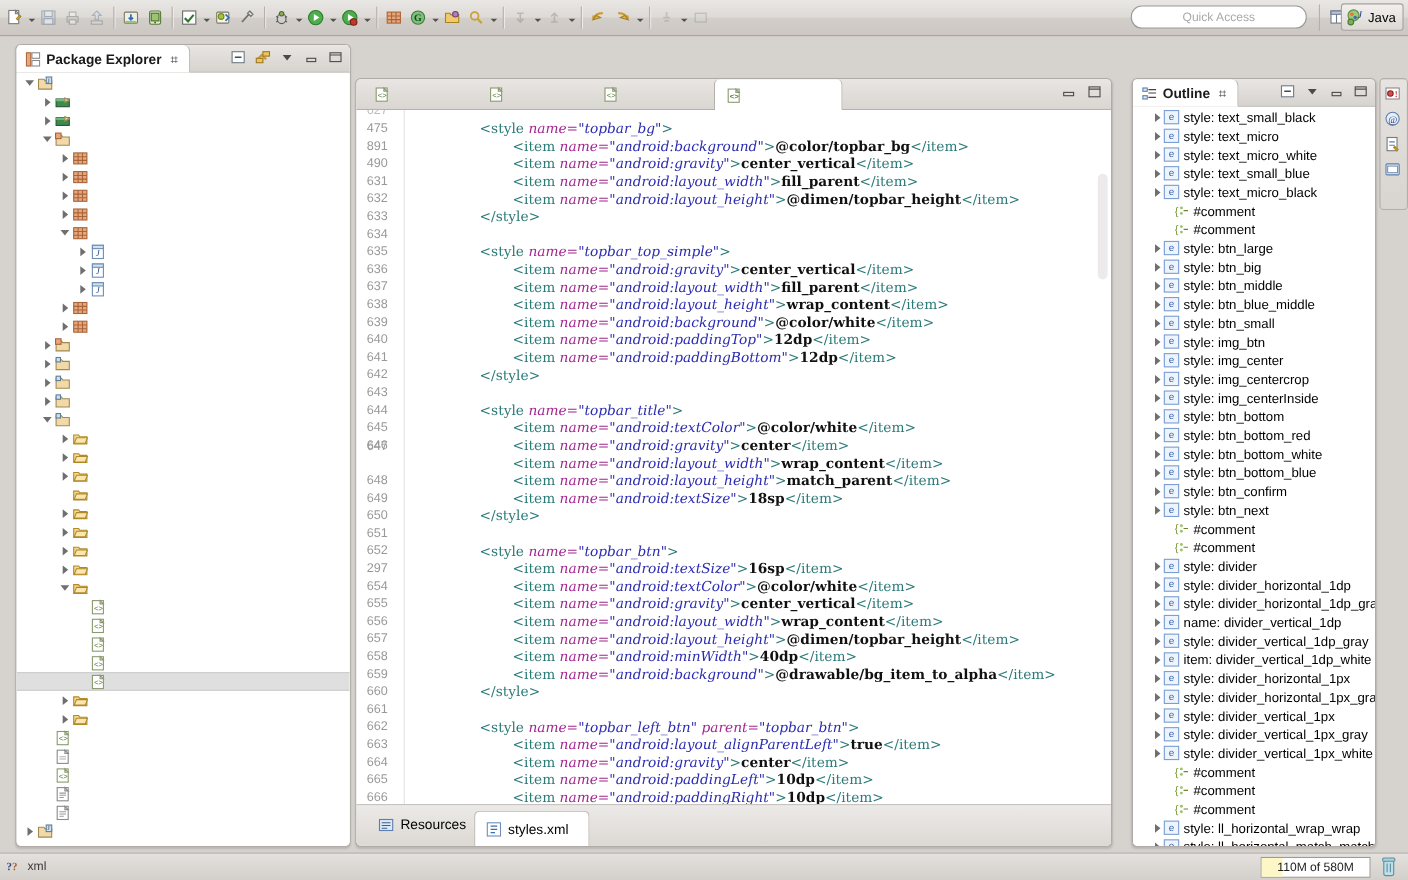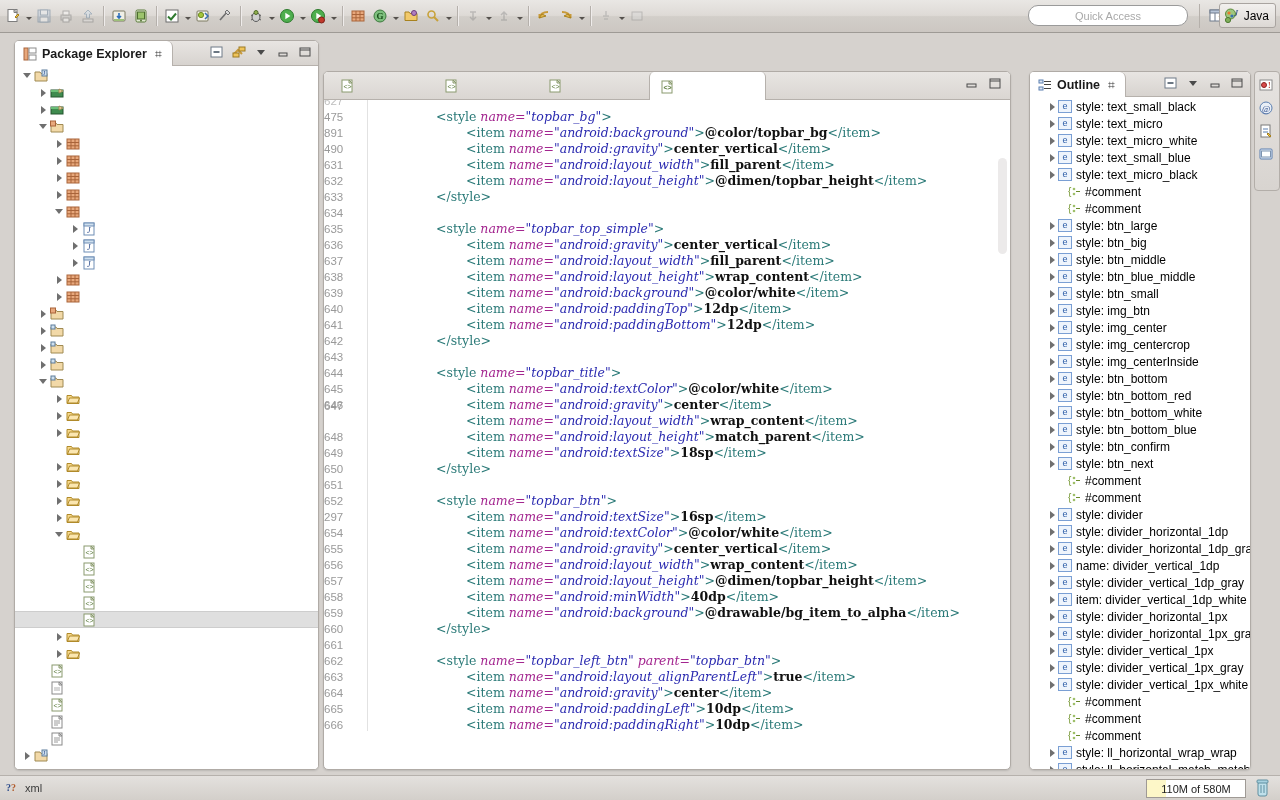--- a/index.html
+++ b/index.html
@@ -103,21 +103,21 @@
     position:absolute; left:0; top:28px; right:0; bottom:38px;
     background:#fff; overflow:hidden;
   }
   #gutter {
     position:absolute; left:0; top:0; width:44px; bottom:0;
     background:#fff; border-right:1px solid #e2e2e2;
   }
   #code-lines { position:absolute; left:0; top:0; right:0; bottom:0; overflow:hidden; }
   .cline { height:16px; line-height:16px; white-space:pre; font-size:12.5px;
            font-family:"DejaVu Serif", serif; }
-  .lnum { position:absolute; left:0; width:38px; text-align:left; color:#999; font-size:11.5px;
+  .lnum { position:absolute; left:0; width:38px; text-align:center; color:#999; font-size:11.5px;
           font-family:"Liberation Sans", sans-serif; line-height:16px; }
   .ctext { position:absolute; left:52px; line-height:16px; }
   .tg  { color:#2b7a78; }            
   .at  { color:#a3258f; font-style:italic; }  
   .av  { color:#2a2ab0; font-style:italic; }  
   .tx  { color:#111; font-weight:bold; }      
   #code-vscroll { position:absolute; right:2px; top:30px; width:11px; bottom:40px; }
   #code-vthumb { position:absolute; left:1px; top:28px; width:9px; height:96px; background:#eceaea; border-radius:5px;}
   #editor-bottom {
     position:absolute; left:0; right:0; bottom:0; height:38px;
@@ -1135,20 +1135,42 @@
           <div class="cline"><span class="ctext" style="top:585px;left:142px"><span class="tg">&lt;item </span><span class="at">name=</span><span class="av">"android:gravity"</span><span class="tg">&gt;</span><span class="tx">center</span><span class="tg">&lt;/item&gt;</span></span></div>
           <div class="cline"><span class="ctext" style="top:601px;left:142px"><span class="tg">&lt;item </span><span class="at">name=</span><span class="av">"android:paddingLeft"</span><span class="tg">&gt;</span><span class="tx">10dp</span><span class="tg">&lt;/item&gt;</span></span></div>
           <div class="cline"><span class="ctext" style="top:617px;left:142px"><span class="tg">&lt;item </span><span class="at">name=</span><span class="av">"android:paddingRight"</span><span class="tg">&gt;</span><span class="tx">10dp</span><span class="tg">&lt;/item&gt;</span></span></div>
           <div class="cline"></div>
         </div>
       <div id="code-vscroll">
         <div id="code-vthumb"></div>
       </div>
     </div>
 
+    <div id="editor-bottom">
+        <div class="eb-tab" style="left:10px;width:97.9px">
+          <span class="ico">
+            <svg width="16" height="16" viewBox="0 0 16 16">
+              <rect x="2" y="3" width="12" height="10" fill="#dfe8f5" stroke="#5b7fb0"></rect>
+              <line x1="4" y1="6" x2="12" y2="6" stroke="#3a5f90"></line>
+              <line x1="4" y1="8.5" x2="12" y2="8.5" stroke="#3a5f90"></line>
+              <line x1="4" y1="11" x2="9" y2="11" stroke="#3a5f90"></line>
+            </svg>
+          </span>
+          <span>Resources</span>
+        </div>
+        <div class="eb-tab active" style="left:106.9px;width:105px">
+          <span class="ico">
+            <svg width="16" height="16" viewBox="0 0 16 16">
+              <rect x="2" y="2" width="12" height="12" fill="#fff" stroke="#6f8eb5"></rect>
+              <path d="M5 5 h6 M5 8 h6 M5 11 h4" stroke="#3a6fb0" stroke-width="1.2"></path>
+            </svg>
+          </span>
+          <span>styles.xml</span>
+        </div>
+      </div>
   </div>
 
   <div class="view" id="outline">
     <div class="view-tabrow">
       <div class="view-tab">
         <span>
           <svg width="14" height="14" viewBox="0 0 14 14">
             <rect x="1" y="2" width="4" height="3" fill="#dfe8f5" stroke="#5b7fb0"></rect>
             <rect x="1" y="9" width="4" height="3" fill="#dfe8f5" stroke="#5b7fb0"></rect>
             <line x1="6" y1="3.5" x2="13" y2="3.5" stroke="#444"></line>

